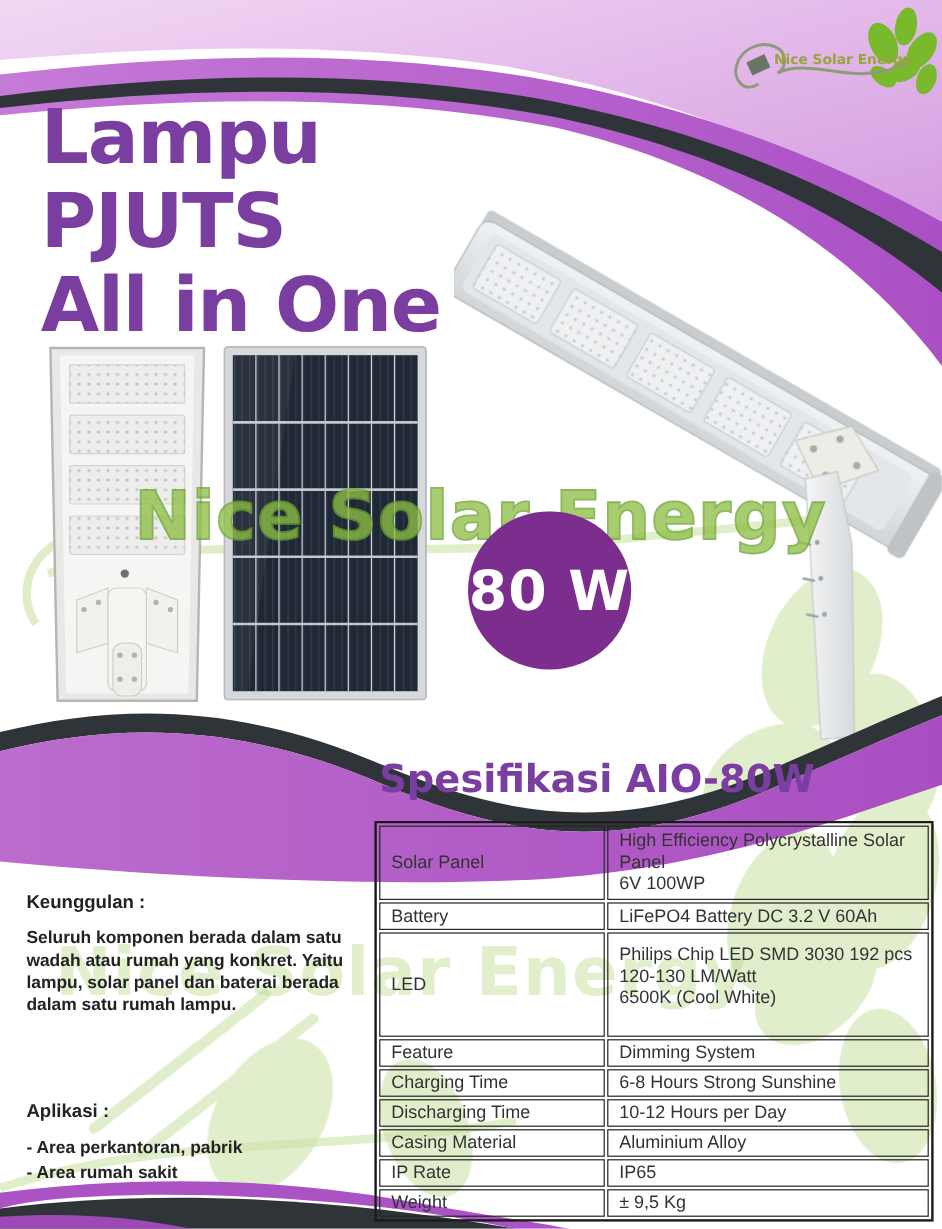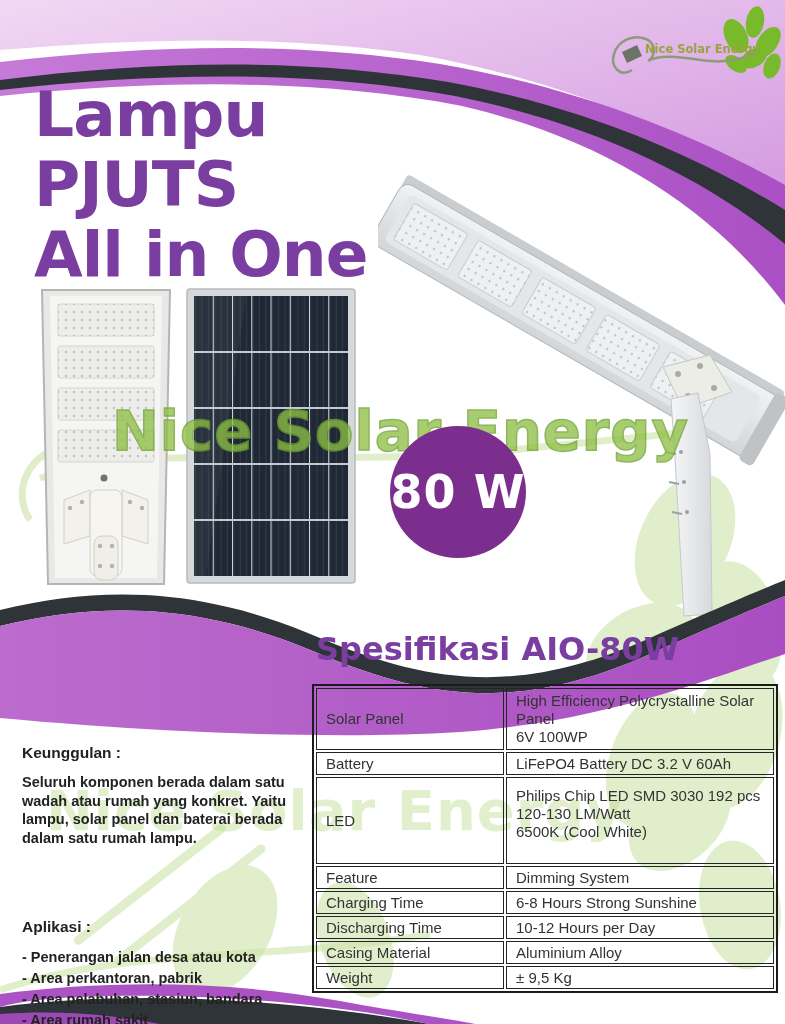--- a/index.html
+++ b/index.html
@@ -277,38 +277,40 @@
       </tr>
       <tr class="h1">
         <td class="lbl">Discharging Time</td>
         <td class="val">10-12 Hours per Day</td>
       </tr>
       <tr class="h1">
         <td class="lbl">Casing Material</td>
         <td class="val">Aluminium Alloy</td>
       </tr>
       <tr class="h1">
+        <td class="lbl">IP Rate</td>
+        <td class="val">IP65</td>
+      </tr>
+      <tr class="h1">
         <td class="lbl">Weight</td>
         <td class="val">± 9,5 Kg</td>
       </tr>
 
     </tbody>
   </table>
 
   <div id="keunggulan" class="abs copy">
     <h4>Keunggulan :</h4>
     <p>Seluruh komponen berada dalam satu
 wadah atau rumah yang konkret. Yaitu
 lampu, solar panel dan baterai berada
 dalam satu rumah lampu.</p>
   </div>
 
   <div id="aplikasi" class="abs copy">
     <h4>Aplikasi :</h4>
     <ul>
-      <li>- Penerangan jalan desa atau kota</li>
       <li>- Area perkantoran, pabrik</li>
-      <li>- Area pelabuhan, stasiun, bandara</li>
       <li>- Area rumah sakit</li>
     </ul>
   </div>
 
 </div>
 
 </body></html>

